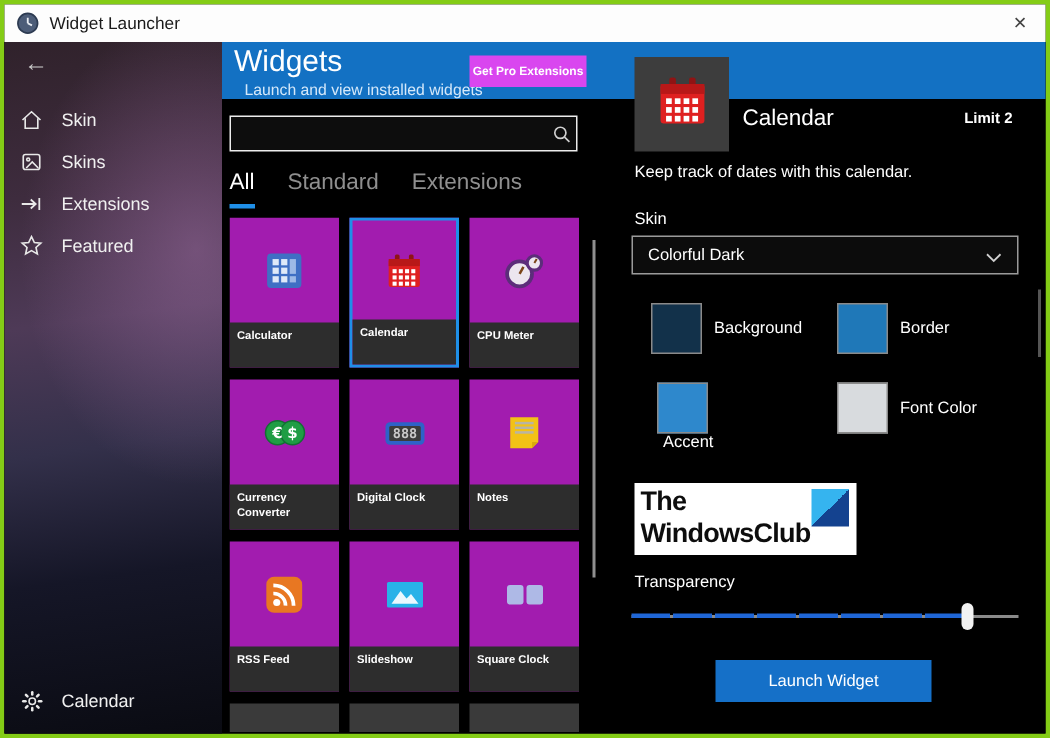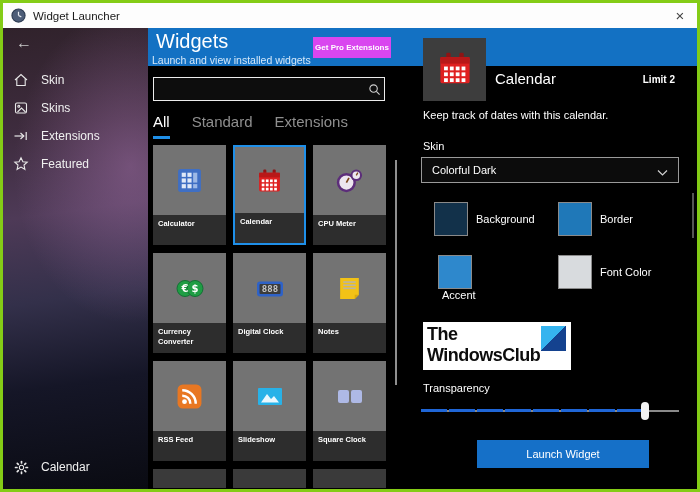--- a/index.html
+++ b/index.html
@@ -23,35 +23,35 @@
   }
   .back-arrow { position:absolute; left:13px; top:6px; font-size:16px; color:#c9c9c9; }
   .nav { position:absolute; left:0; top:38px; width:100%; }
   .nav-item { display:flex; align-items:center; height:28px; padding-left:10px; color:#f0f0f0; font-size:12px; }
   .nav-item .nico { width:16px; height:16px; margin-right:12px; display:flex; align-items:center; justify-content:center; }
   .settings-item { position:absolute; left:0; bottom:8px; width:100%; }
 
   
   .header { position:absolute; left:145px; right:0; top:0; height:38px; background:#1371c3; }
   .header-title { position:absolute; left:8px; top:2px; font-size:20px; color:#fff; }
-  .header-sub { position:absolute; left:4px; top:26px; font-size:10.5px; color:#d4e8fa; }
+  .header-sub { position:absolute; left:15px; top:26px; font-size:10.5px; color:#d4e8fa; }
   .pro-btn { position:absolute; left:165px; top:9px; width:78px; height:21px; background:#d946ef; color:#fff; font-size:8px; font-weight:bold; border:none; display:flex; align-items:center; justify-content:center; }
 
   
   .search-box { position:absolute; left:150px; top:49px; width:232px; height:24px; background:#0d0d0d; border:1px solid #ececec; display:flex; align-items:center; }
   .search-input { flex:1; background:transparent; border:none; outline:none; color:#fff; font-size:11px; padding:0 6px; font-family:"Liberation Sans", sans-serif; }
   .search-glyph { width:20px; height:20px; display:flex; align-items:center; justify-content:center; }
 
   .tabs { position:absolute; left:150px; top:85px; display:flex; gap:22px; }
   .tab { font-size:15px; color:#8f8f8f; padding-bottom:6px; }
   .tab.active { color:#fff; border-bottom:3px solid #1f8fe8; }
 
   .tile-grid { position:absolute; left:150px; top:117px; width:233px; height:343px; overflow:hidden;
     display:grid; grid-template-columns:repeat(3,73px); grid-auto-rows:100px; column-gap:7px; row-gap:8px; }
-  .tile { position:relative; background:#737373; }
+  .tile { position:relative; background:#a21caf; }
   .tile.selected { border:2px solid #1f8fe8; }
   .tile-icon { position:absolute; left:0; right:0; top:0; bottom:30px; display:flex; align-items:center; justify-content:center; }
   .tile-label { position:absolute; left:0; right:0; bottom:0; height:30px; background:#2d2d2d; color:#fff; font-size:7.5px; font-weight:bold; padding:4px 4px 0 5px; line-height:1.35; }
   .tile.partial { background:#3a3a3a; }
 
   .mid-scrollbar { position:absolute; left:392px; top:132px; width:2px; height:225px; background:#8f8f8f; }
 
   
   .detail-tile { position:absolute; left:420px; top:10px; width:63px; height:63px; background:#3d3d3d; display:flex; align-items:center; justify-content:center; }
   .detail-title { position:absolute; left:492px; top:42px; font-size:15px; color:#fff; }
@@ -69,21 +69,21 @@
   .twc-text { font-size:18px; font-weight:bold; color:#0d0d0d; line-height:1.18; letter-spacing:-0.5px; }
   .twc-mark { position:absolute; right:5px; top:4px; width:25px; height:25px; background:linear-gradient(135deg,#35b4ef 0 50%,#14428f 50% 100%); }
 
   .transparency-label { position:absolute; left:420px; top:354px; font-size:11px; color:#fff; }
   .slider { position:absolute; left:418px; top:374px; width:258px; height:18px; }
   .slider-track { position:absolute; left:0; right:0; top:8px; height:2px; background:#8a8a8a; }
   .slider-fill { position:absolute; left:0; top:7px; height:3px;
     background:repeating-linear-gradient(90deg,#1f66d6 0 26px, rgba(0,0,0,0) 26px 28px); }
   .slider-thumb { position:absolute; top:0; width:8px; height:18px; background:#f2f2f2; border-radius:4px; }
 
-  .launch-btn { position:absolute; left:474px; top:412px; width:172px; height:28px; background:#1570c8; border:none; color:#fff; font-size:11px; display:flex; align-items:center; justify-content:center; font-family:"Liberation Sans", sans-serif; }
+  .launch-btn { position:absolute; left:474px; top:412px; width:144px; height:28px; background:#1570c8; border:none; color:#fff; font-size:11px; display:flex; align-items:center; justify-content:center; font-family:"Liberation Sans", sans-serif; }
 
   .right-scrollbar { position:absolute; right:3px; top:165px; width:2px; height:45px; background:#555; }
 
   .seg { font-family:"DejaVu Sans Mono", monospace; }
 </style>
 </head>
 <body>
 
 <div class="window">
 

